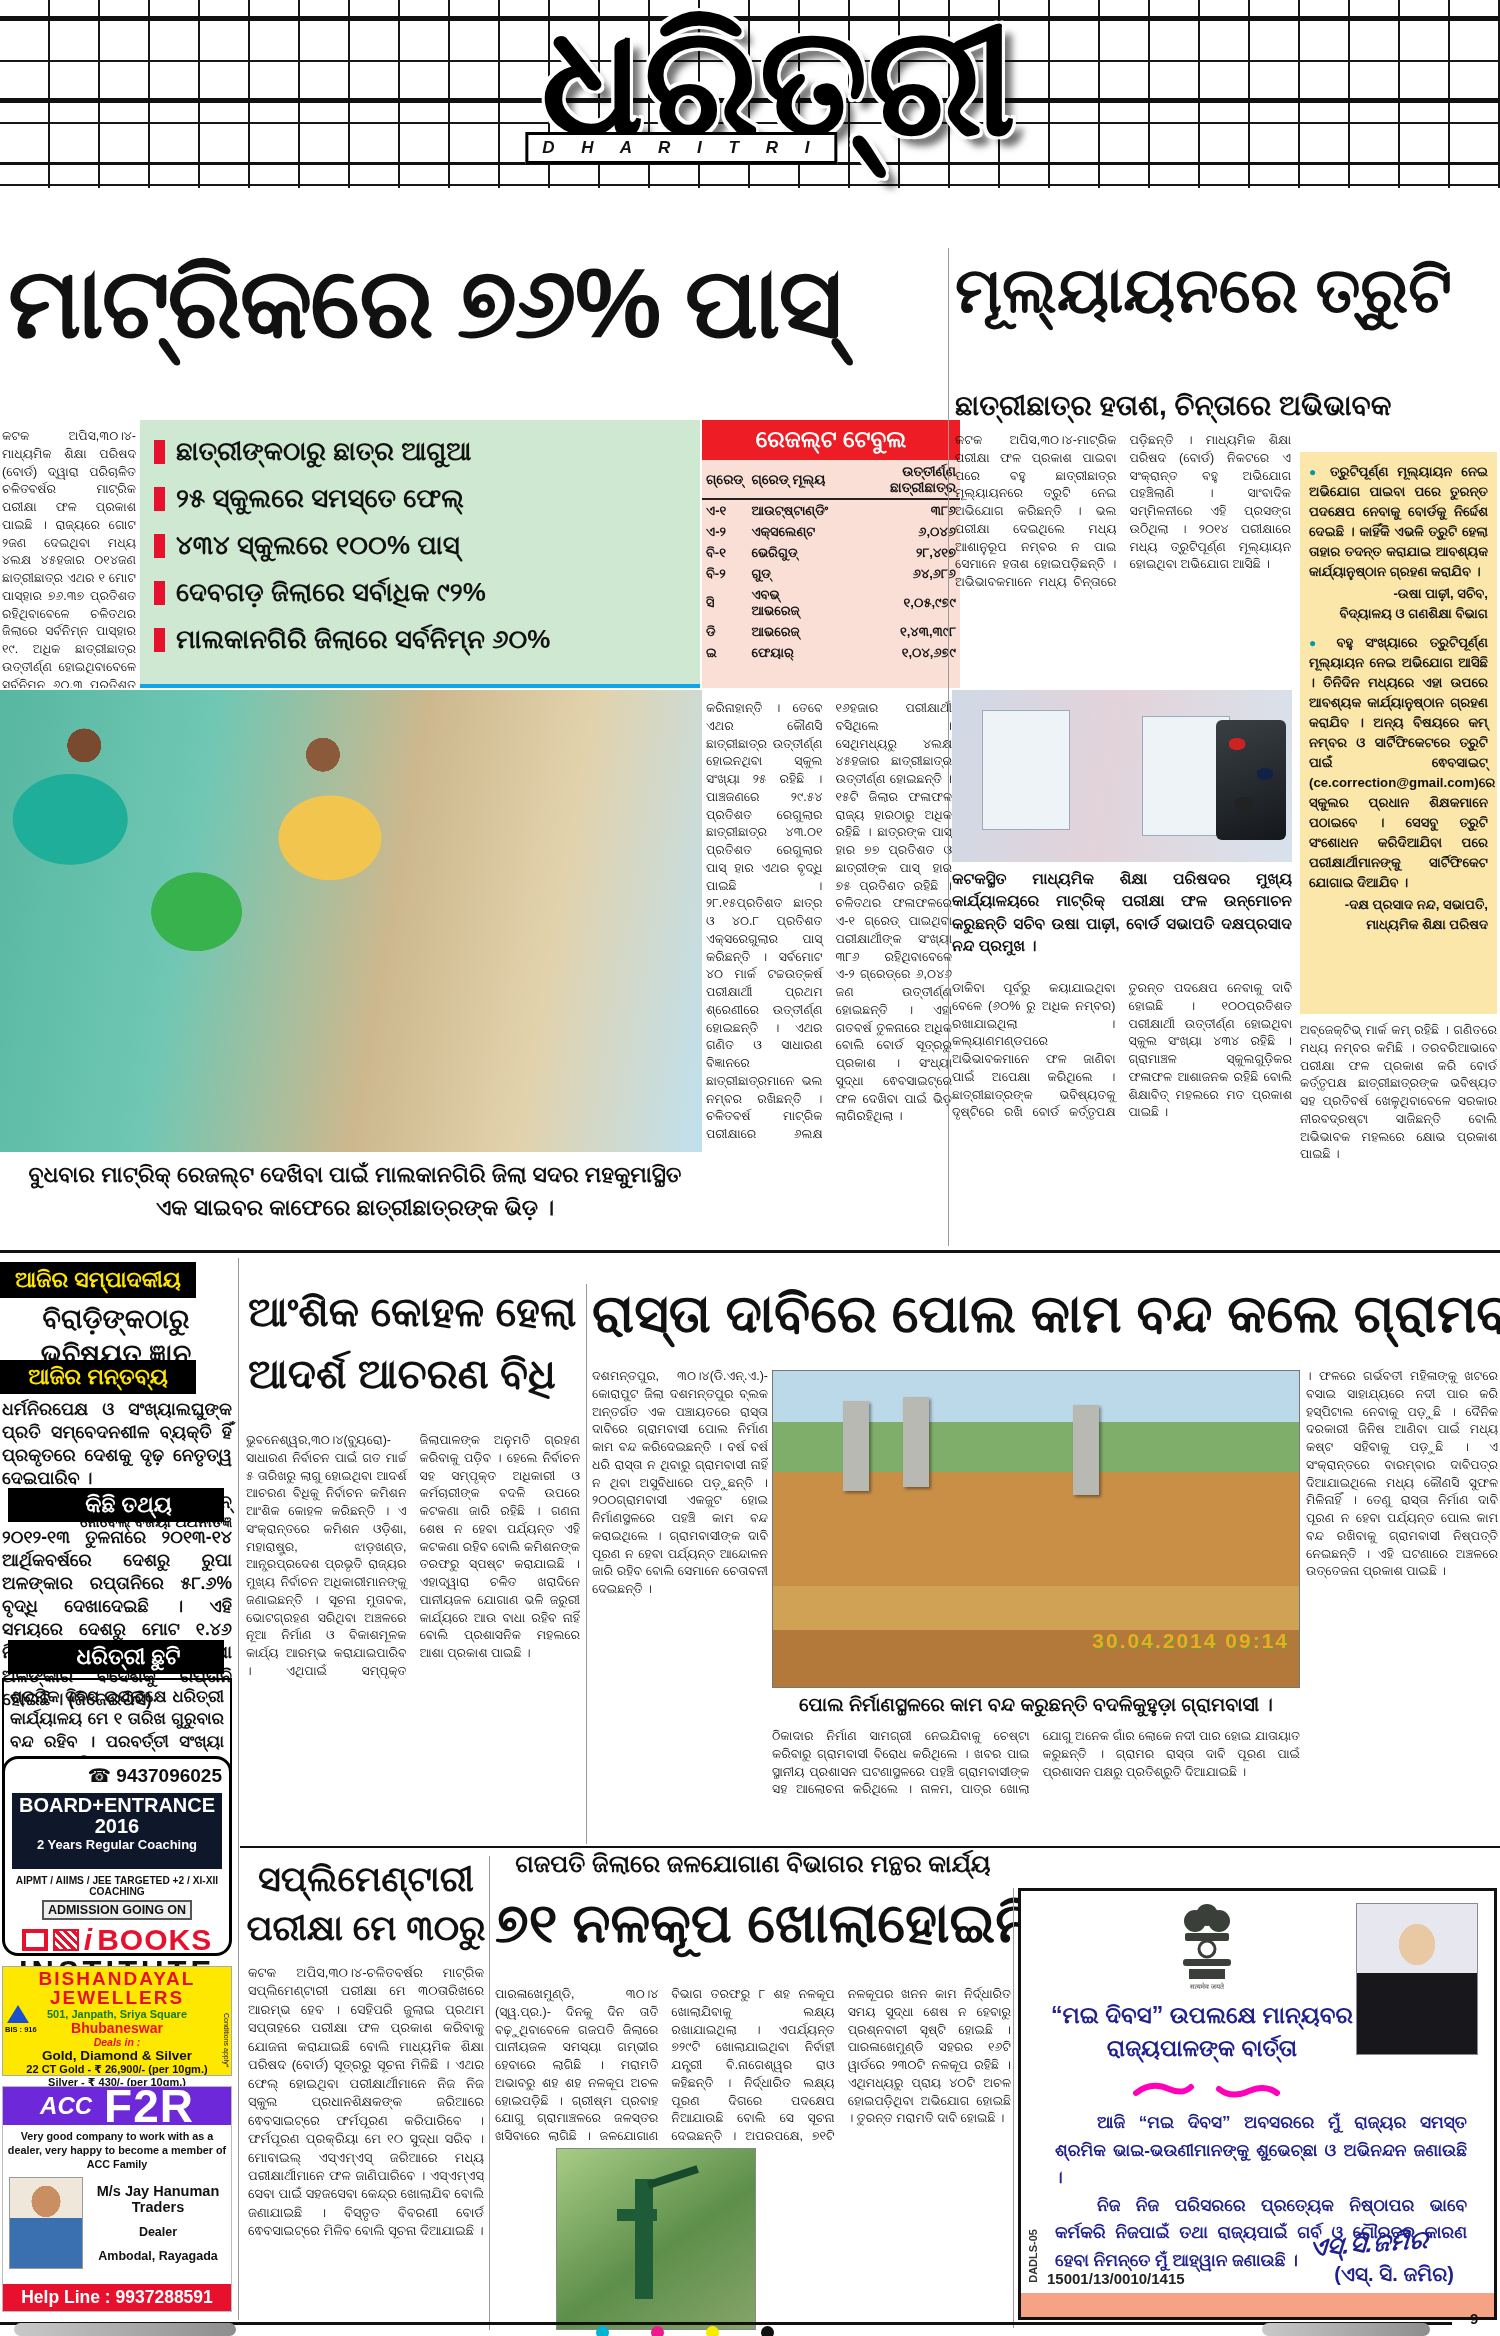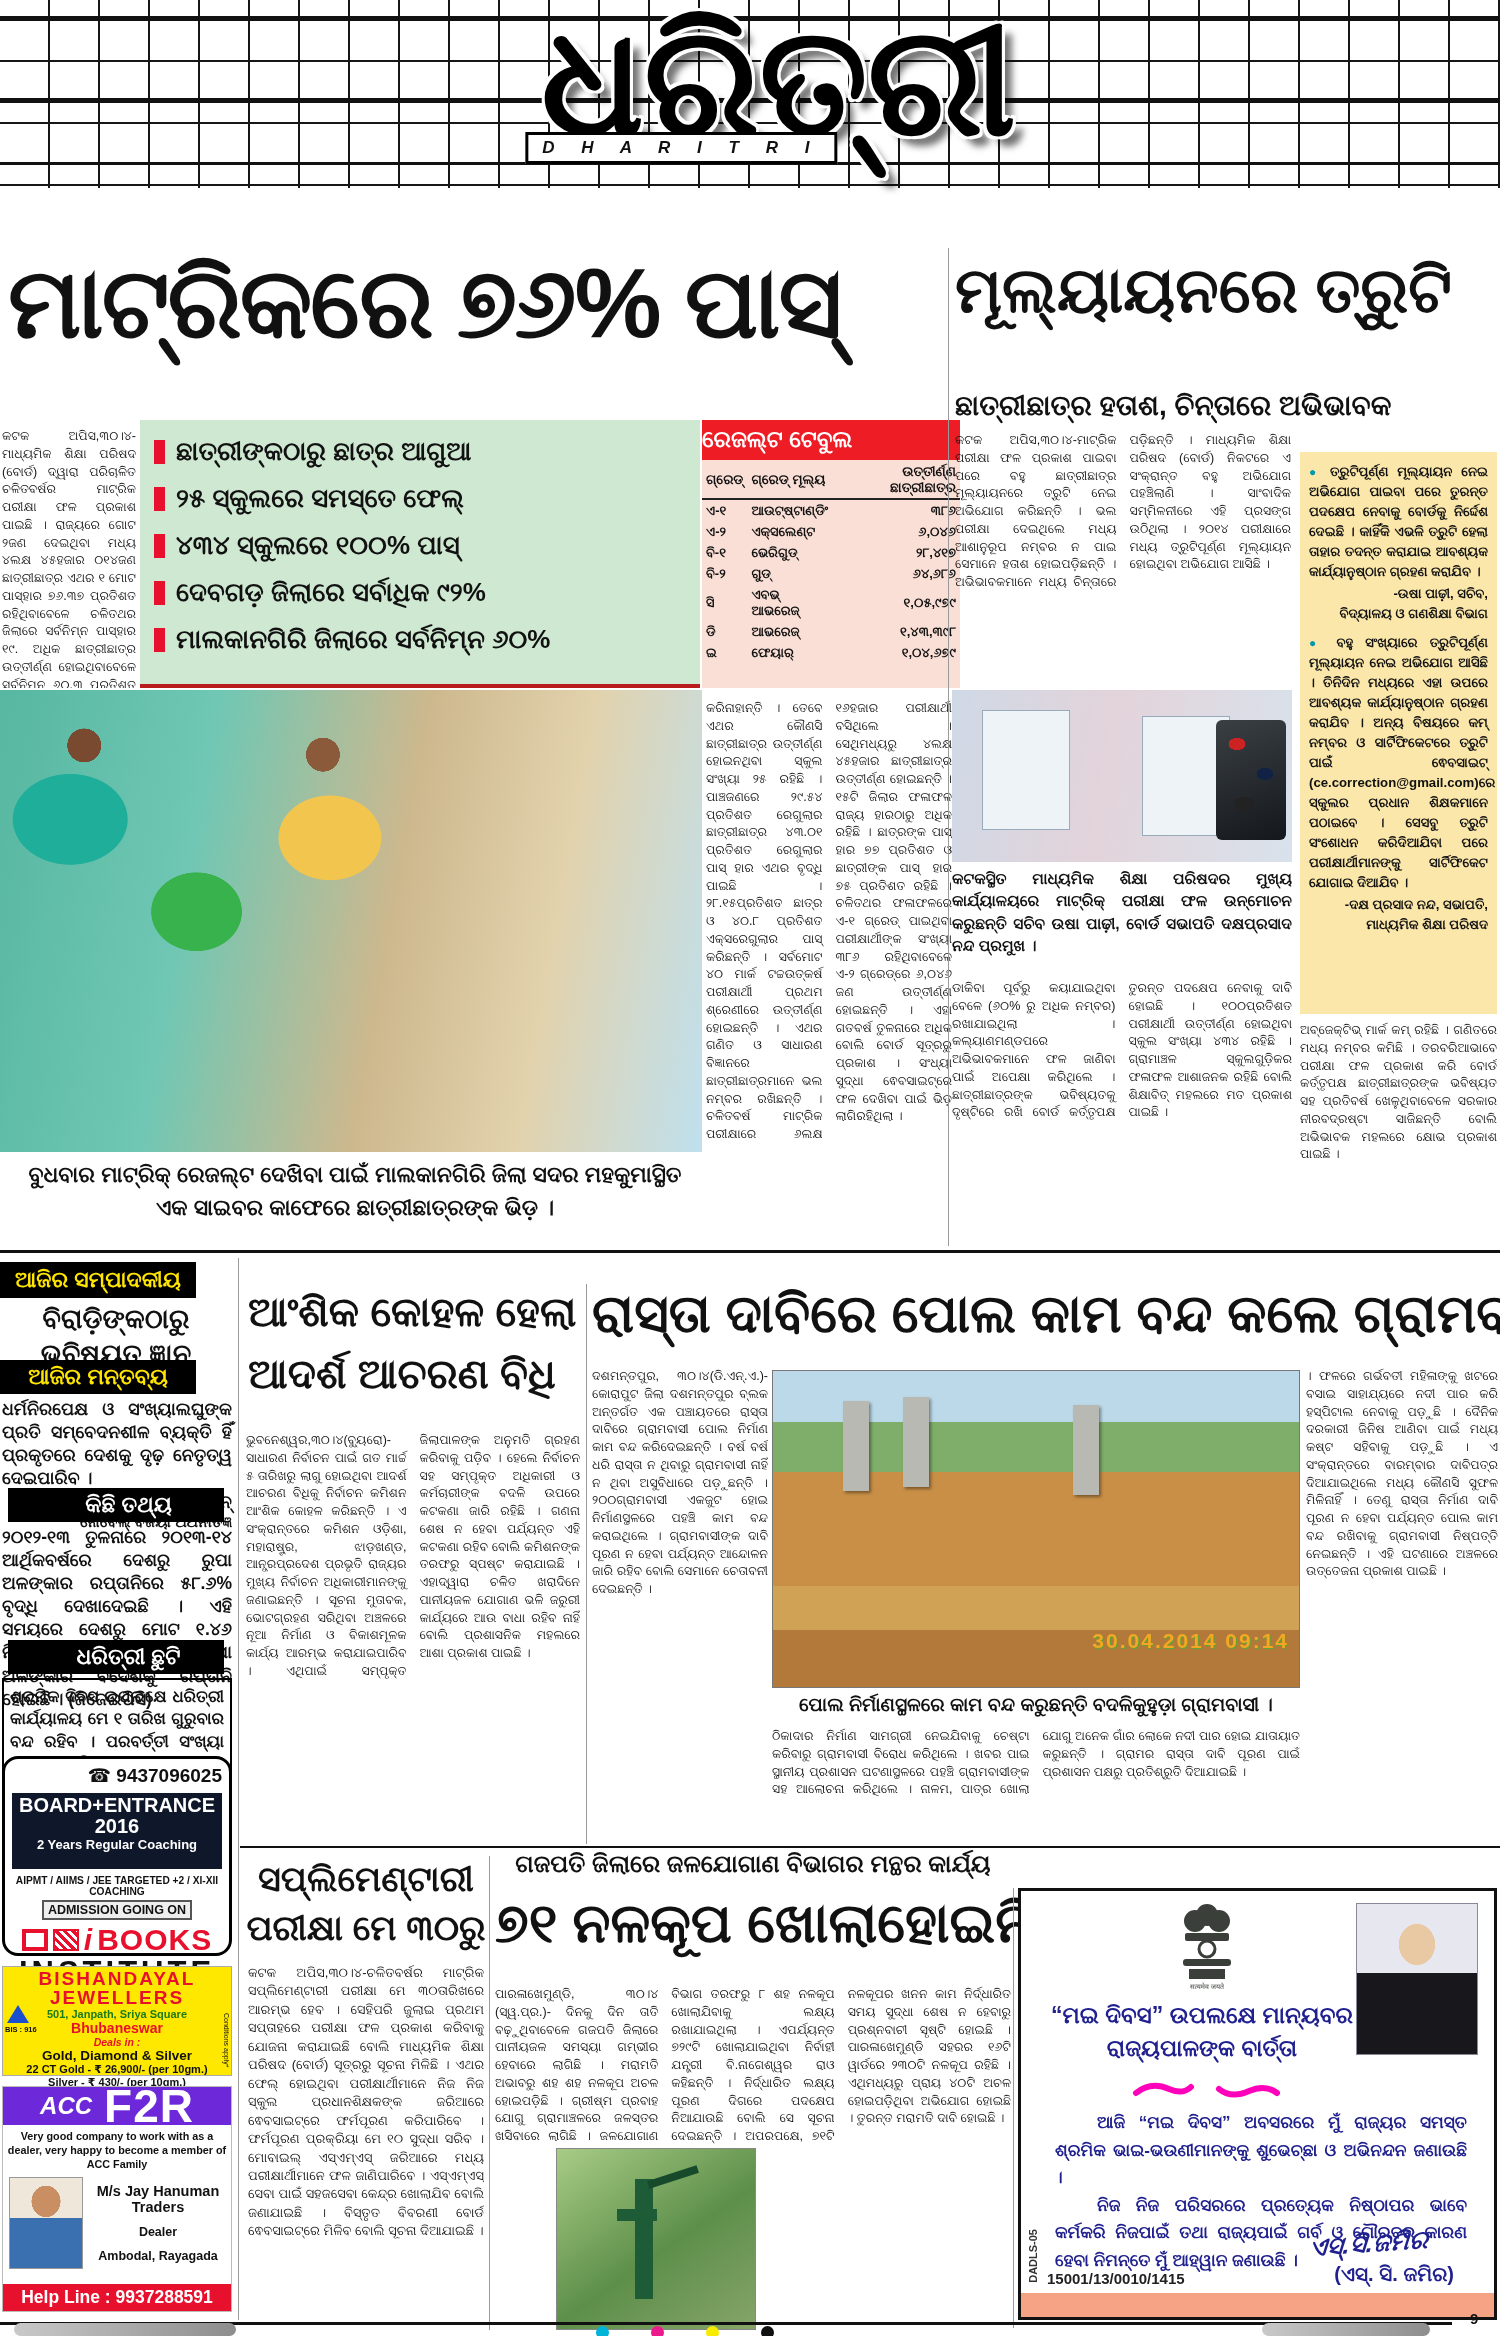--- a/index.html
+++ b/index.html
@@ -25,26 +25,26 @@
   .abs { position:absolute; }
   .body-txt { font-size:12.5px; line-height:1.42; text-align:justify; color:#141414; }
   .vrule { position:absolute; width:1px; background:#9a9a9a; }
   .hrule { position:absolute; height:2px; background:#111; }
 
   
   .lead-headline { left:8px; top:240px; width:950px; font-size:98px; font-weight:800; letter-spacing:-2px; white-space:nowrap; line-height:1.3; }
   .second-headline { left:955px; top:250px; width:545px; font-size:63px; font-weight:800; white-space:nowrap; line-height:1.3; }
   .second-subhead { left:955px; top:390px; width:545px; font-size:28px; font-weight:700; }
 
-  .green-box { left:140px; top:420px; width:560px; height:268px; background:#cfe8d2; border-bottom:4px solid #b91c1c; padding:8px 6px 4px 14px; }
+  .green-box { left:140px; top:420px; width:560px; height:268px; background:#cfe8d2; border-bottom:4px solid #0ea5e9; padding:8px 6px 4px 14px; }
   .gb-row { display:flex; align-items:center; height:47px; font-size:26px; font-weight:700; }
   .gb-sq { width:11px; height:24px; background:#e8112d; margin-right:11px; flex:none; }
 
   .result-table { left:702px; top:420px; width:258px; height:268px; background:#fadfd6; }
-  .rt-title { background:#ee1c25; color:#fff; font-size:23px; font-weight:700; text-align:left; padding:6px 0 7px; }
+  .rt-title { background:#ee1c25; color:#fff; font-size:23px; font-weight:700; text-align:center; padding:6px 0 7px; }
   .rt-table { width:100%; border-collapse:collapse; font-size:13px; font-weight:700; }
   .rt-table th { border-bottom:2px solid #222; padding:4px 4px 2px; font-size:13.5px; text-align:left; }
   .rt-table td { padding:2.5px 4px; }
   .rt-table .num, .rt-table th.num { text-align:right; }
 
   .yellow-box { left:1300px; top:452px; width:197px; height:562px; background:#fbe7a9; padding:10px 9px; font-size:13.2px; font-weight:700; line-height:1.52; text-align:justify; }
   .yb-dot { color:#0099ab; font-size:12px; }
   .yb-attr { text-align:right; font-weight:800; margin:2px 0 8px; }
 
   .photo { background:#ccc; overflow:hidden; }

